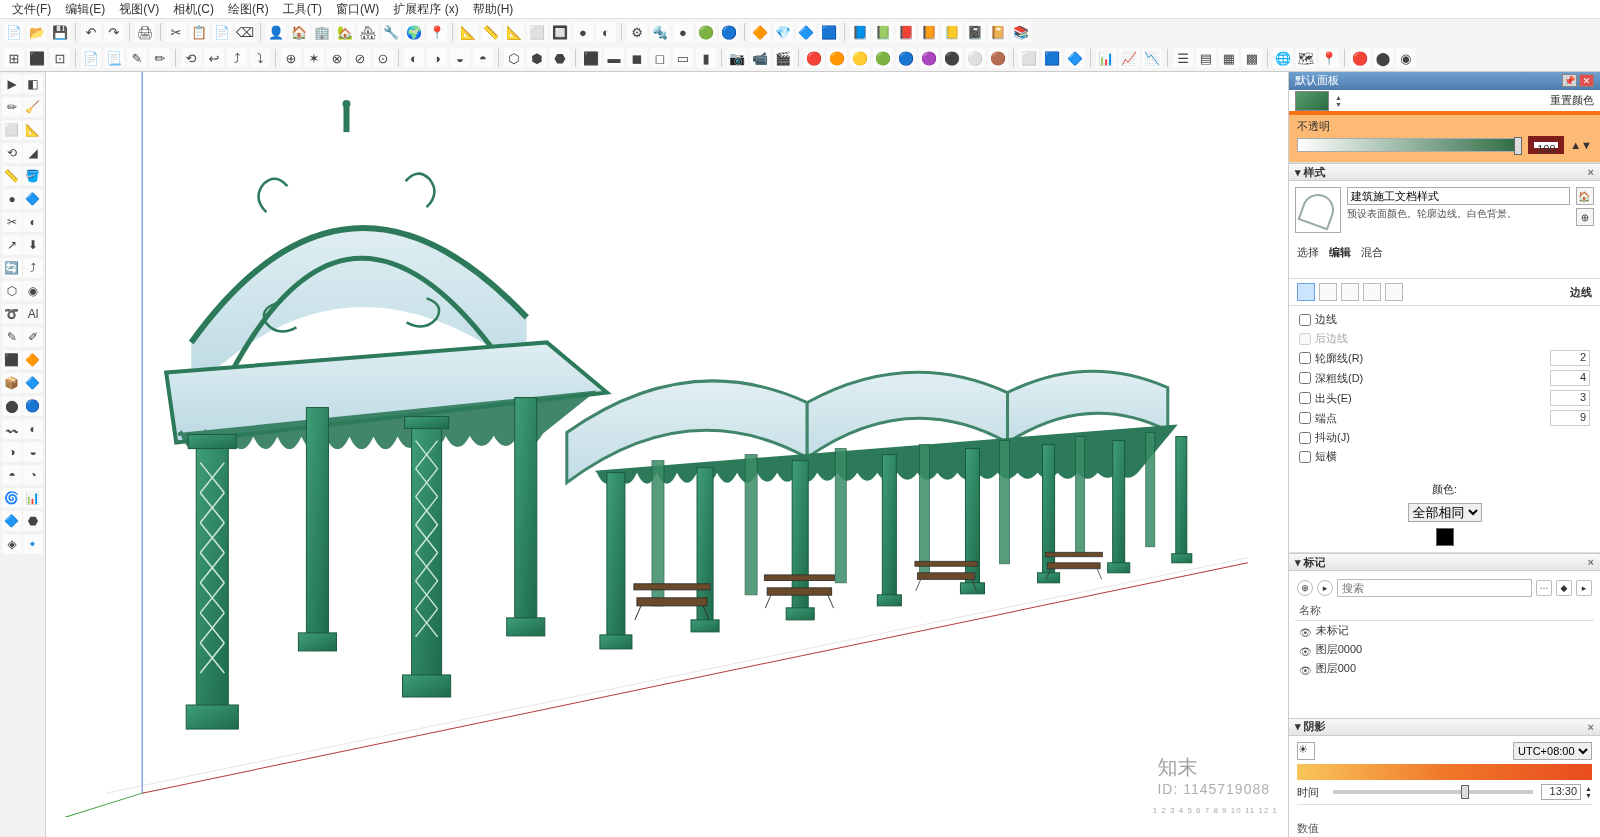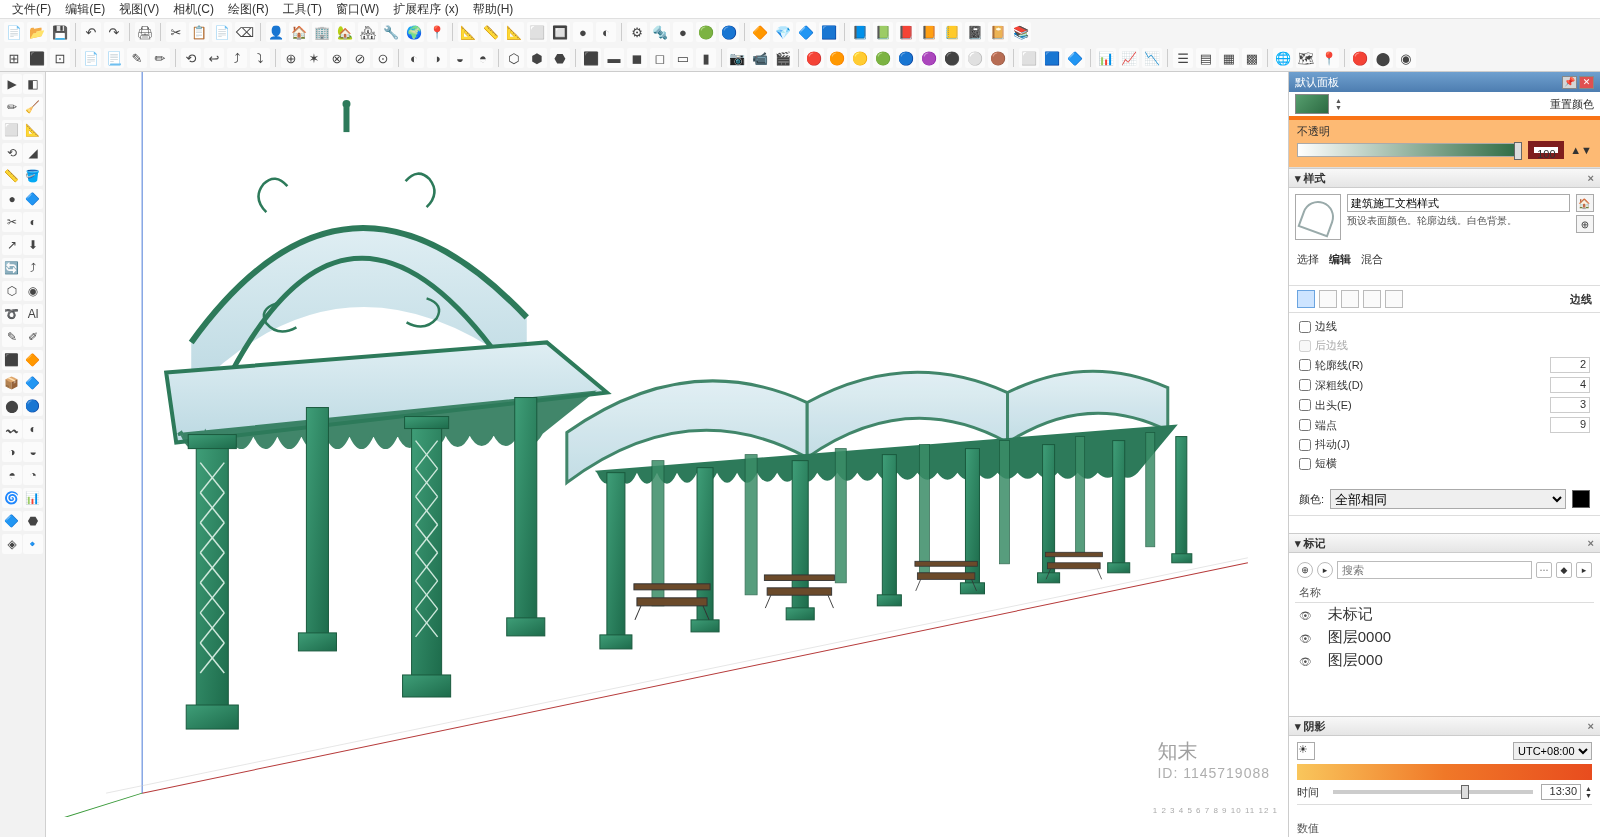--- a/index.html
+++ b/index.html
@@ -62,44 +62,44 @@
   .subtabs-row { display:flex; justify-content:space-between; align-items:center; padding:4px 8px; background:#fff; border-bottom:1px solid #ddd; }
   .subtabs-row .icons { display:flex; gap:4px; }
   .subtabs-row .icons .ibtn { width:18px; height:18px; border:1px solid #bbb; background:#fafafa; }
   .subtabs-row .active-ibtn { background:#cde4ff !important; border-color:#6aa4e0 !important; }
 
   .edge-opts { background:#fff; padding:6px 10px; display:flex; flex-direction:column; gap:4px; flex:0; min-height: 170px; }
   .edge-opts .row { display:flex; align-items:center; justify-content:space-between; }
   .edge-opts label { display:flex; align-items:center; gap:4px; font-size:11px; }
   .edge-opts .num { width:40px; text-align:right; border:1px solid #ccc; padding:0 3px; height:16px; font-size:11px; background:#fff; }
   .edge-opts input[type=checkbox] { width:12px; height:12px; }
-  .color-row { display:flex; align-items:center; gap:6px; padding:6px 10px; background:#fff; border-bottom:1px solid #ddd; }
+  .color-row { display:flex; align-items:center; gap:6px; padding:6px 10px; background:#fff; border-bottom:1px solid #ddd;flex-direction:column; }
   .color-row select { flex:1; height:20px; border:1px solid #aaa; font-size:13px; }
   .color-row .csw { width:18px; height:18px; background:#000; border:1px solid #666; }
 
   .tags-body { background:#fff; padding:4px 6px; }
   .tags-toolbar { display:flex; align-items:center; gap:4px; padding:4px 2px; }
   .tags-toolbar .ibtn { width:16px; height:16px; border:1px solid #bbb; border-radius:50%; font-size:9px; display:flex; align-items:center; justify-content:center; }
   .tags-toolbar input { flex:1; height:18px; border:1px solid #bbb; padding:0 4px; font-size:11px; }
   .tags-head { font-size:11px; color:#555; padding:2px 4px; border-bottom:1px solid #ddd; }
-  .tag-item { display:flex; align-items:flex-start; gap:16px; padding:2px 4px; font-size:15px; }
+  .tag-item { display:flex; align-items:flex-end; gap:4px; padding:2px 4px; font-size:11px; }
   .tag-item .eye::before { content:"👁"; font-size:10px; color:#555; }
 
   .shadows-body { background:#fff; padding:6px 8px; }
   .shadow-row { display:flex; align-items:center; gap:4px; font-size:11px; margin-bottom:4px; }
   .shadow-row .label { width:28px; }
   .shadow-row .track2 { flex:1; height:4px; background:#ccc; position:relative; margin:0 4px; }
   .shadow-row .thumb2 { position:absolute; top:-5px; width:8px; height:14px; background:#ddd; border:1px solid #666; }
   .shadow-row .val { width:40px; text-align:right; border:1px solid #aaa; height:16px; font-size:11px; padding:0 3px; background:#fff; }
   .utcbar { height:16px; background:linear-gradient(90deg,#f9c65c,#f07828,#e84c1e); margin-bottom:4px; }
 
   
   .ruler { position:absolute; bottom:22px; right:322px; font-size:8px; color:#aaa; letter-spacing:1px; }
 
-  .id-watermark { position:absolute; bottom:56px; right:330px; color:rgba(120,120,120,.7); font-size:20px; font-family: "SimHei", sans-serif; text-shadow:0 1px 1px #fff; }
+  .id-watermark { position:absolute; bottom:40px; right:330px; color:rgba(120,120,120,.7); font-size:20px; font-family: "SimHei", sans-serif; text-shadow:0 1px 1px #fff; }
   .id-watermark small { display:block; font-size:14px; color:rgba(120,120,120,.6); letter-spacing:1px; text-align:right; }
 
   .disabled { color:#aaa !important; }
 </style>
 </head>
 <body>
 
 <div class="menubar">
   <span>文件(F)</span>
   <span>编辑(E)</span>

